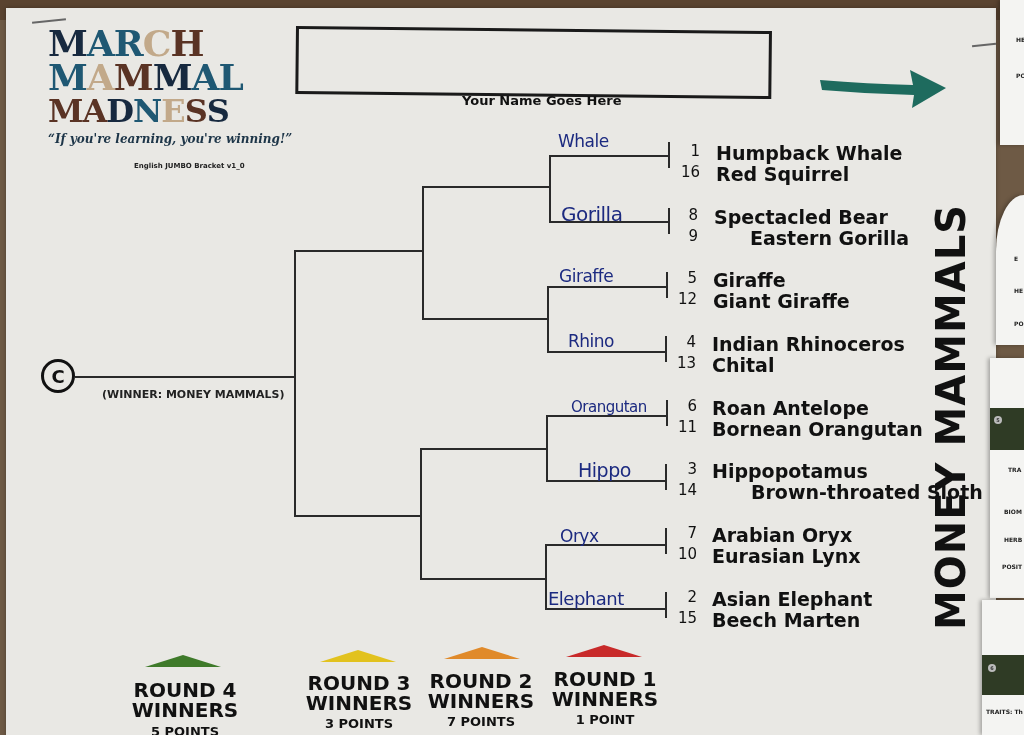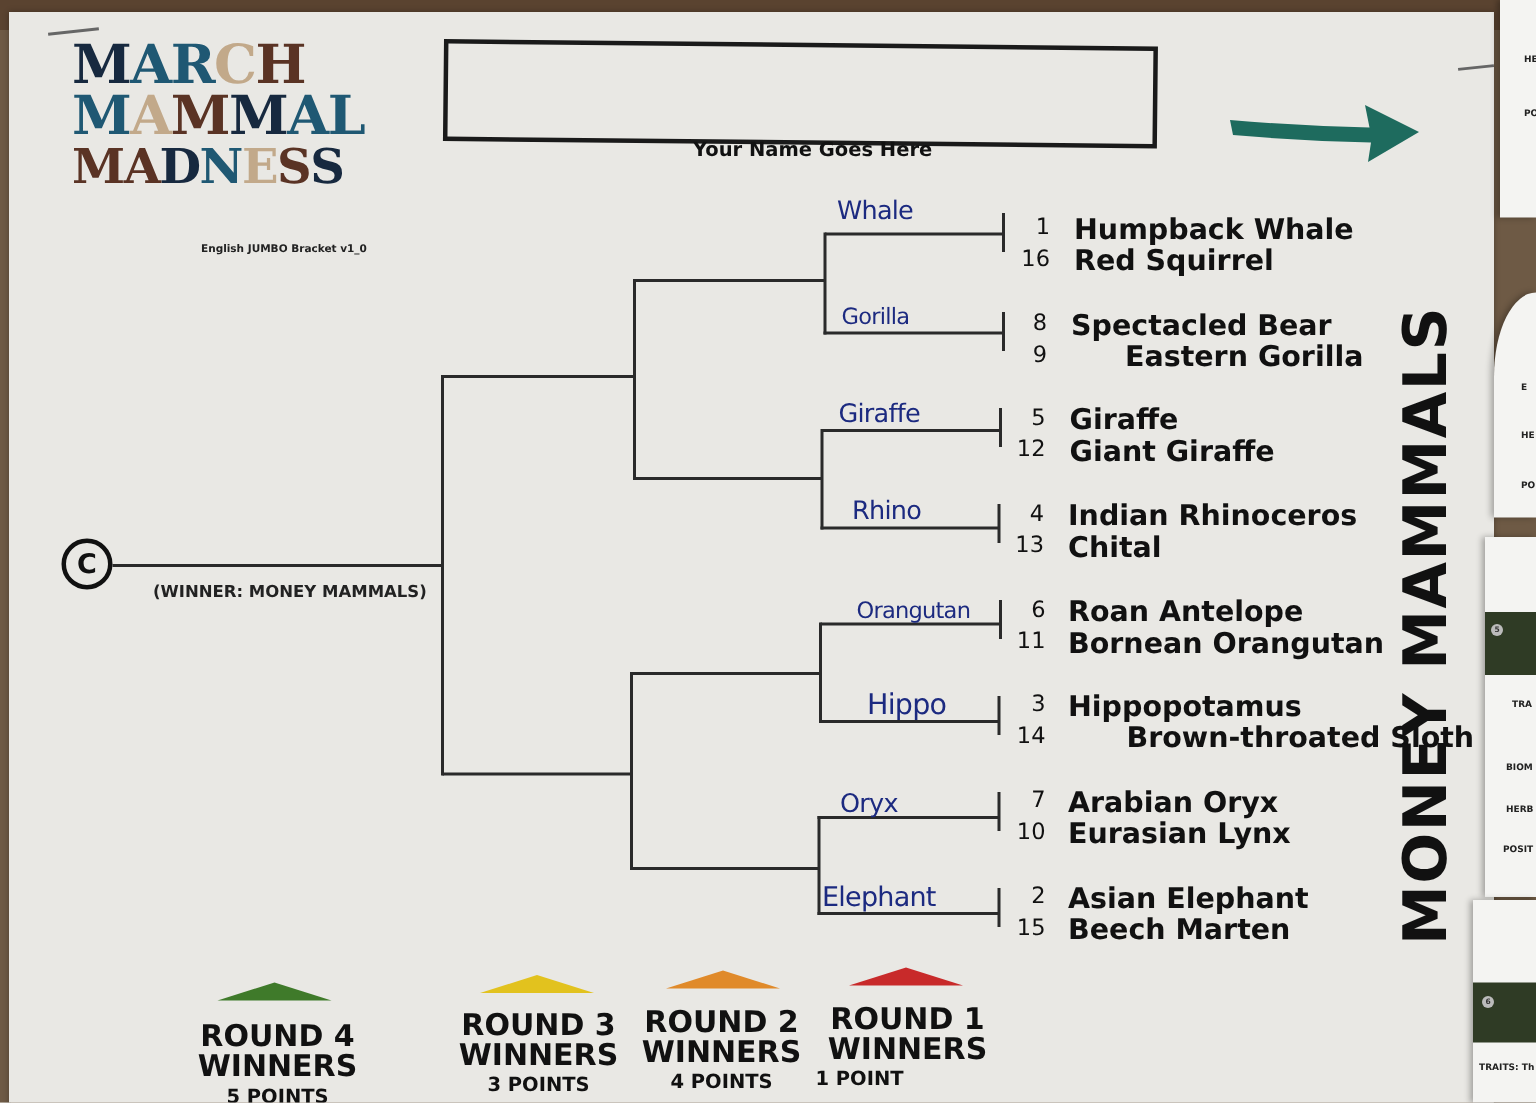--- a/index.html
+++ b/index.html
@@ -73,20 +73,21 @@
   </div>
   <div class="logo-row" style="font-size:32px;">
     <span class="c-brown">M</span>
     <span class="c-brown">A</span>
     <span class="c-navy">D</span>
     <span class="c-teal">N</span>
     <span class="c-tan">E</span>
     <span class="c-brown">S</span>
     <span class="c-navy">S</span>
   </div>
+  <div class="tagline">“If you're learning, you're winning!”</div>
 </div>
 <div class="edition">English JUMBO Bracket v1_0</div>
 
 <div class="name-box"></div>
 <div class="name-label">Your Name Goes Here</div>
 
 <svg class="arrow" width="130" height="44" viewBox="0 0 130 44">
   <path d="M2 14 Q50 18 95 19 L92 4 L128 22 L94 42 L96 29 Q50 28 4 24 Z" fill="#1e6b5e"></path>
 </svg>
 
@@ -125,21 +126,21 @@
 
   <div class="line" style="left:295px;top:250px;width:128px;height:2px;"></div>
   <div class="line" style="left:295px;top:515px;width:127px;height:2px;"></div>
 
   <div class="line" style="left:294px;top:250px;width:2px;height:267px;"></div>
 
   <div class="line" style="left:75px;top:376px;width:220px;height:2px;"></div>
 </div>
 
 <div class="hw" style="left:558px;top:131px;">Whale</div>
-<div class="hw" style="left:561px;top:202px;font-size:15px;">Gorilla</div>
+<div class="hw" style="left:561px;top:202px;font-size:20px;">Gorilla</div>
 <div class="hw" style="left:559px;top:266px;">Giraffe</div>
 <div class="hw" style="left:568px;top:331px;">Rhino</div>
 <div class="hw" style="left:551px;top:398px;font-size:15px;margin-left:20px;">Orangutan</div>
 <div class="hw" style="left:578px;top:459px;font-size:19px;">Hippo</div>
 <div class="hw" style="left:560px;top:526px;">Oryx</div>
 <div class="hw" style="left:548px;top:588px;font-size:18px;">Elephant</div>
 
 <div>
   <div class="seed" style="left:672px;top:142px;">1</div>
   <div class="team" style="left:716px;top:142px;">Humpback Whale</div>
@@ -207,28 +208,28 @@
     <div>ROUND 3</div>
     <div>WINNERS</div>
   </div>
   <div class="round-pts" style="left:294px;top:716px;">3 POINTS</div>
 
   <div class="tri" style="left:444px;top:647px;border-bottom:12px solid #e08a2a;"></div>
   <div class="round-title" style="left:416px;top:671px;">
     <div>ROUND 2</div>
     <div>WINNERS</div>
   </div>
-  <div class="round-pts" style="left:416px;top:714px;">4 POINTS</div>
+  <div class="round-pts" style="left:416px;top:714px;">7 POINTS</div>
 
   <div class="tri" style="left:566px;top:645px;border-bottom:12px solid #c82a2a;"></div>
   <div class="round-title" style="left:540px;top:669px;">
     <div>ROUND 1</div>
     <div>WINNERS</div>
   </div>
-  <div class="round-pts" style="left:508px;top:712px;">1 POINT</div>
+  <div class="round-pts" style="left:540px;top:712px;">1 POINT</div>
 </div>
 
 <div class="card" style="left:1000px;top:0px;width:24px;height:145px;">
   <div class="card-txt" style="left:16px;top:36px;">HE</div>
   <div class="card-txt" style="left:16px;top:72px;">PO</div>
 </div>
 <div class="card" style="left:996px;top:195px;width:28px;height:150px;border-top-left-radius:30px 60px;">
   <div class="card-txt" style="left:18px;top:60px;">E</div>
   <div class="card-txt" style="left:18px;top:92px;">HE</div>
   <div class="card-txt" style="left:18px;top:125px;">PO</div>

